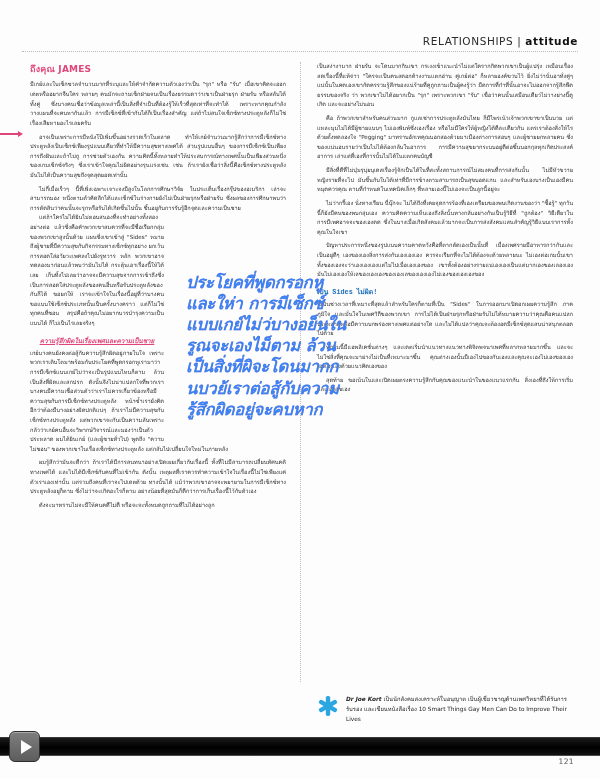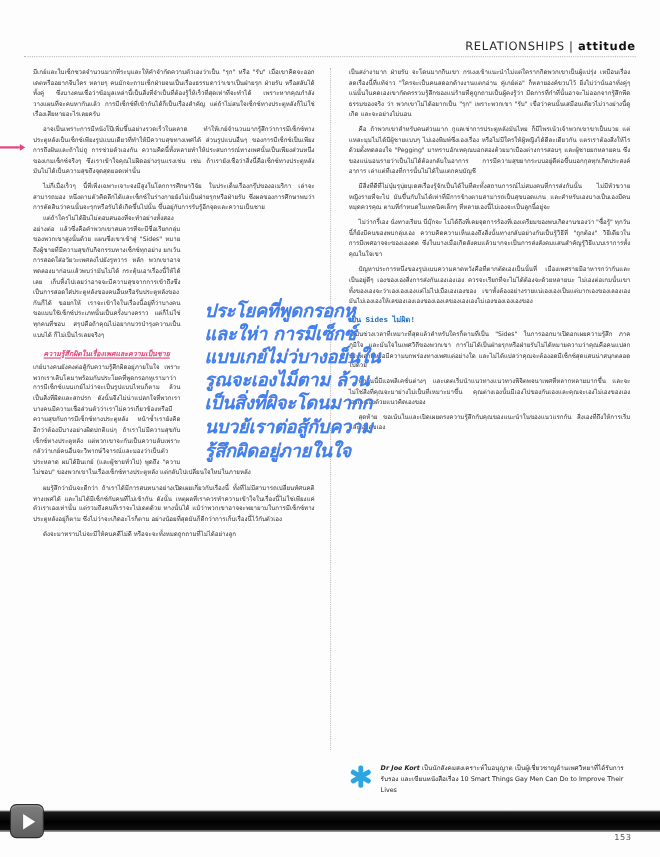--- a/index.html
+++ b/index.html
@@ -246,20 +246,23 @@
 
   <div class="col-divider"></div>
 
   <div class="col col-left">
 
     <div class="salut-marker">
       <span class="bar"></span>
         <span class="tri"></span>
     </div>
 
+    <div class="salutation-row">
+      <span class="salutation">ถึงคุณ JAMES</span>
+    </div>
 
     <p class="body first">มีเกย์และใบเซ็กซวลจำนวนมากที่ระบุและให้คำจำกัดความตัวเองว่าเป็น "รุก" หรือ "รับ" เมื่อเขาคิดจะออกเดตหรืออยากจีบใคร หลายๆ คนมักจะถามเซ็กฝ่ายจนเป็นเรื่องธรรมดาว่าเขาเป็นฝ่ายรุก ฝ่ายรับ หรือสลับได้ทั้งคู่ ซึ่งบางคนเชื่อว่าข้อมูลเหล่านี้เป็นสิ่งที่จำเป็นที่ต้องรู้ให้เร็วที่สุดเท่าที่จะทำได้ เพราะหากคุณกำลังวางแผนที่จะคบหากันแล้ว การมีเซ็กซ์ที่เข้ากันได้ก็เป็นเรื่องสำคัญ แต่ถ้าไม่สนใจเซ็กซ์ทางประตูหลังก็ไม่ใช่เรื่องเสียหายอะไรเลยครับ</p>
     <p class="body">อาจเป็นเพราะการมีหนังโป๊เพิ่มขึ้นอย่างรวดเร็วในตลาด ทำให้เกย์จำนวนมากรู้สึกว่าการมีเซ็กซ์ทางประตูหลังเป็นเซ็กซ์เพียงรูปแบบเดียวที่ทำให้มีความสุขทางเพศได้ ส่วนรูปแบบอื่นๆ ของการมีเซ็กซ์เป็นเพียงการถึงฝันและถ้าไม่ถู การช่วยตัวเองกัน ความคิดนี้ทั้งหลายทำให้ประสบการณ์ทางเพศนั้นเป็นเพียงส่วนหนึ่งของเกมเซ็กซ์จริงๆ ซึ่งเราเข้าใจคุณไม่ผิดอย่างรุนแรงเช่น เช่น ถ้าเรายังเชื่อว่าสิ่งนี้คือเซ็กซ์ทางประตูหลัง มันไม่ได้เป็นความสุขถึงจุดสุดยอดเท่านั้น</p>
     <p class="body">ไม่กี่เมื่อเร็วๆ นี้ที่เพิ่งเฉพาะเจาะจงมีสูงในโลกการศึกษาวิจัย ในประเด็นเรื่องกรุ๊ปของอเมริกา เล่าจะสามารถมอง หนึ่งตามตัวคิดลึกได้และเซ็กซ์ในร่างกายยังไม่เป็นฝ่ายรุกหรือฝ่ายรับ ซึ่งผลของการศึกษาพบว่า การตัดสินว่าคนนั้นจะรุกหรือรับได้เกิดขึ้นไปนั้น ขึ้นอยู่กับการรับรู้อีกจุดและความเป็นชาย</p>
 
     <div class="quote-float"></div>
     <p class="body">แต่ถ้าใครไม่ได้ยินไม่ตอบสนองที่จะทำอย่างทั้งสองอย่างต่อ แล้วซึ่งคือคำพวกเขาสมควรที่จะมีชื่อเรียกกลุ่มของพวกเขาสูงนั้นด้วย แผนซึ่งเขาเข้าสู่ "Sides" หมายถึงผู้ชายที่มีความสุขกับกิจกรรมทางเซ็กซ์ทุกอย่าง ยกเว้นการสอดใส่อวัยวะเพศลงไปยังรูทวาร หลัก พวกเขาอาจทดลองมาก่อนแล้วพบว่ามันไม่ได้ กระตุ้นเอาเรื่องนี้ให้ได้ เลย เก็บทิ้งไปเลยว่าอาจจะมีความสุขจากการเข้าถึงซึ่งเป็นการสอดใส่ประตูหลังของคนอื่นหรือรับประตูหลังของกันก็ได้ ขอยกให้ เราจะเข้าใจในเรื่องนี้อยู่ที่ว่าบางคน ขอแบบใช้เซ็กซ์ประเภทนั้นเป็นครั้งบางคราว แต่ก็ไม่ใช่ทุกคนที่ชอบ สรุปคือถ้าคุณไม่อยากบวรบำรุงความเป็นแบบได้ ก็ไม่เป็นไรเลยจริงๆ</p>
 
     <div class="subhead">ความรู้สึกผิดในเรื่องเพศและความเป็นชาย</div>
 
@@ -282,36 +285,36 @@
     <p class="body">สุดท้าย ขอเน้นในและเปิดเผยตรงความรู้สึกกับคุณของแนะนำในของแนวแรกกัน สิ่งเองที่ถึงให้การเริ่มและเองสุขเอง</p>
   </div>
 
   <div class="pullquote">
     <span class="ln">ประโยคที่พูดกรอกหู</span>
     <span class="ln">และให่า การมีเซ็กซ์</span>
     <span class="ln">แบบเกย์ไม่ว่บางอย็นใน</span>
     <span class="ln">รูณจะเองไม็ตาม ล้วน</span>
     <span class="ln">เป็นสิ่งที่ผิจะโดนมากก</span>
     <span class="ln">นบวย้เราต่อสู้กับความ</span>
-    <span class="ln">รู้สึกผิดอยู่ภายในใจ</span>
+    <span class="ln">รู้สึกผิดอยู่จะคบหาก</span>
   </div>
 
   <div class="bio">
     <span class="bio-icon">
       <svg viewBox="0 0 24 24" width="22" height="22" aria-hidden="true">
         <g fill="#2ba6e0">
           <rect x="9.6" y="1" width="4.8" height="22" rx="2"></rect>
           <rect x="9.6" y="1" width="4.8" height="22" rx="2" transform="rotate(60 12 12)"></rect>
           <rect x="9.6" y="1" width="4.8" height="22" rx="2" transform="rotate(120 12 12)"></rect>
         </g>
       </svg>
     </span>
     <span class="bio-text"><span class="name">Dr Joe Kort</span><span> เป็นนักสังคมสงเคราะห์ใบอนุญาต เป็นผู้เชี่ยวชาญด้านเพศวิทยาที่ได้รับการรับรอง และเขียนหนังสือเรื่อง 10 Smart Things Gay Men Can Do to Improve Their Lives</span></span>
   </div>
 
-  <div class="folio">153</div>
+  <div class="folio">121</div>
 
   <div class="viewer-bar"></div>
   <div class="play-button">
     <span class="tri"></span>
   </div>
 
 </div>
 
 </body></html>

